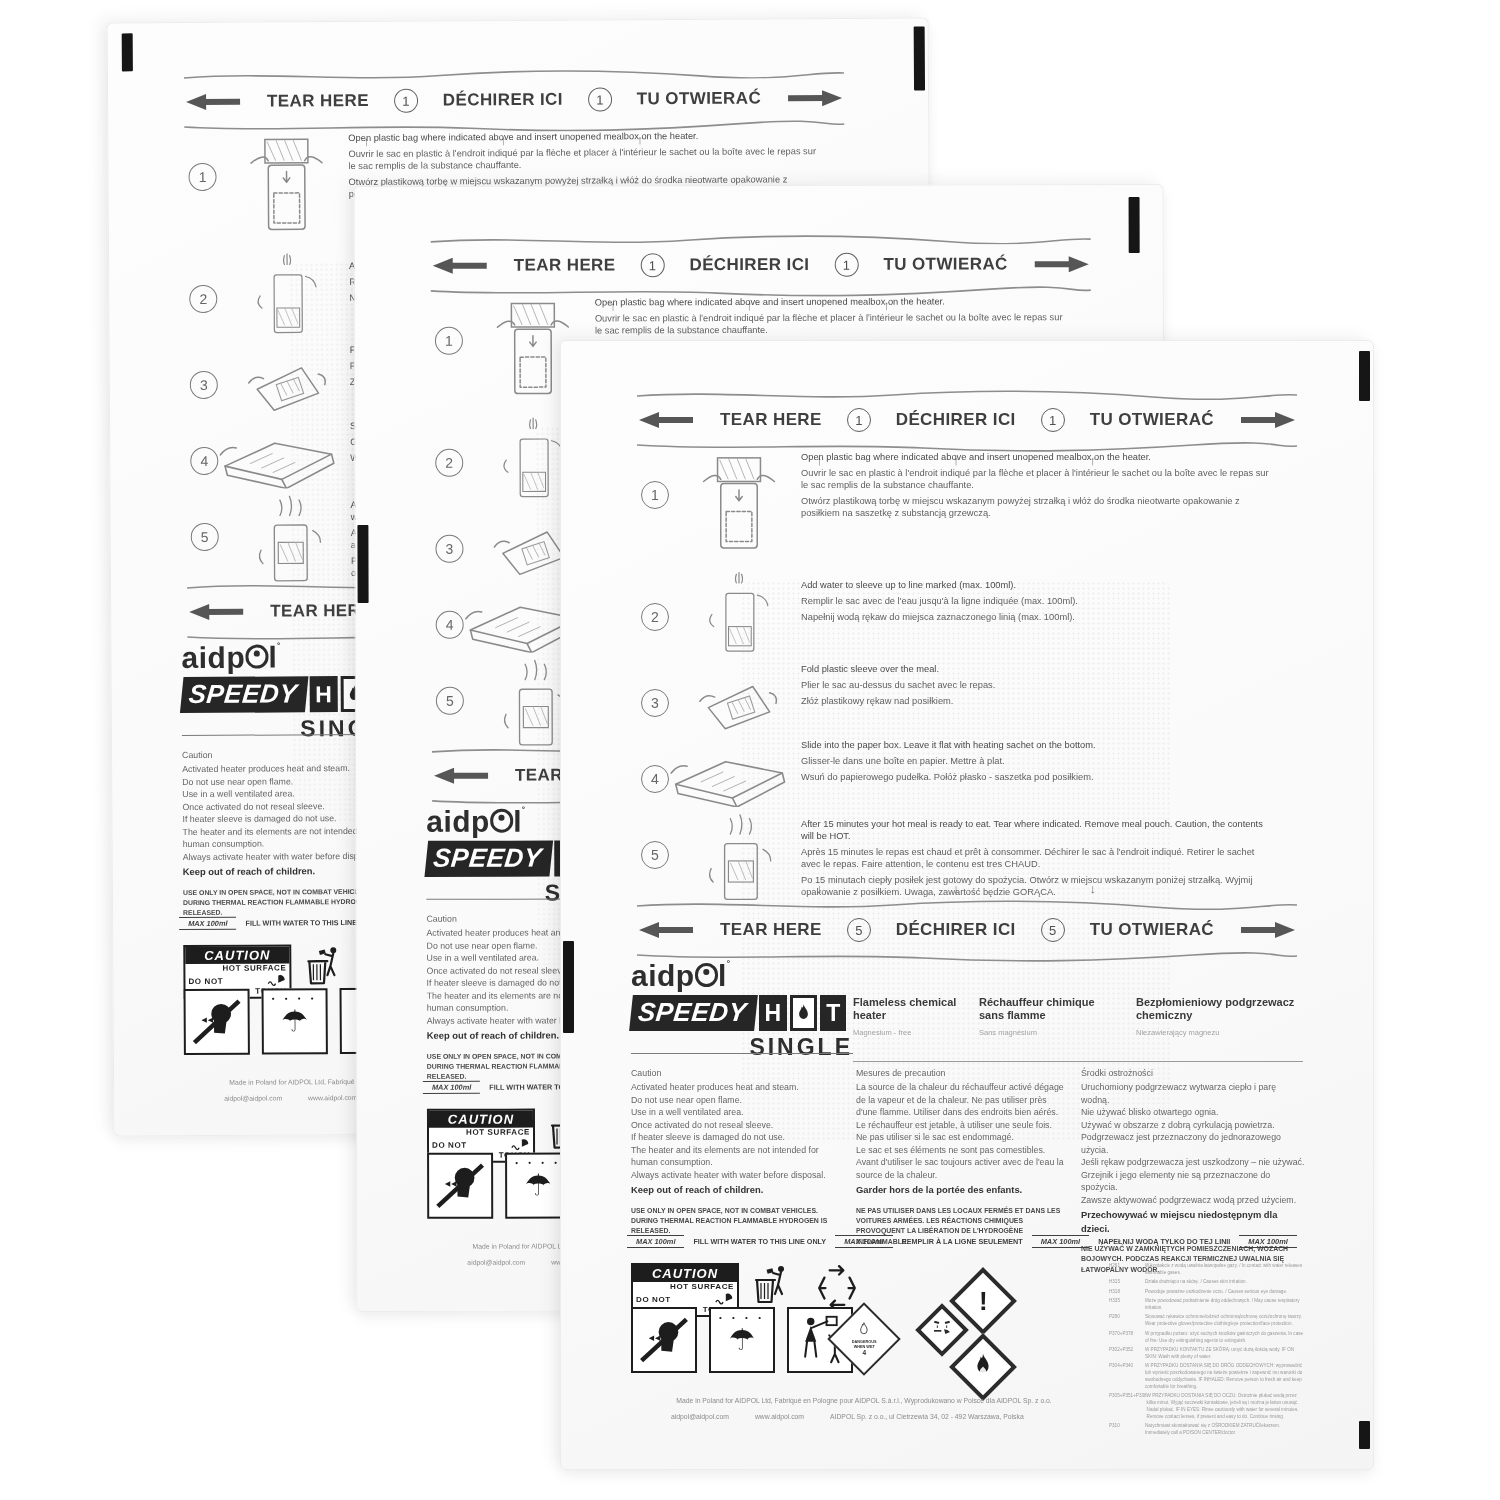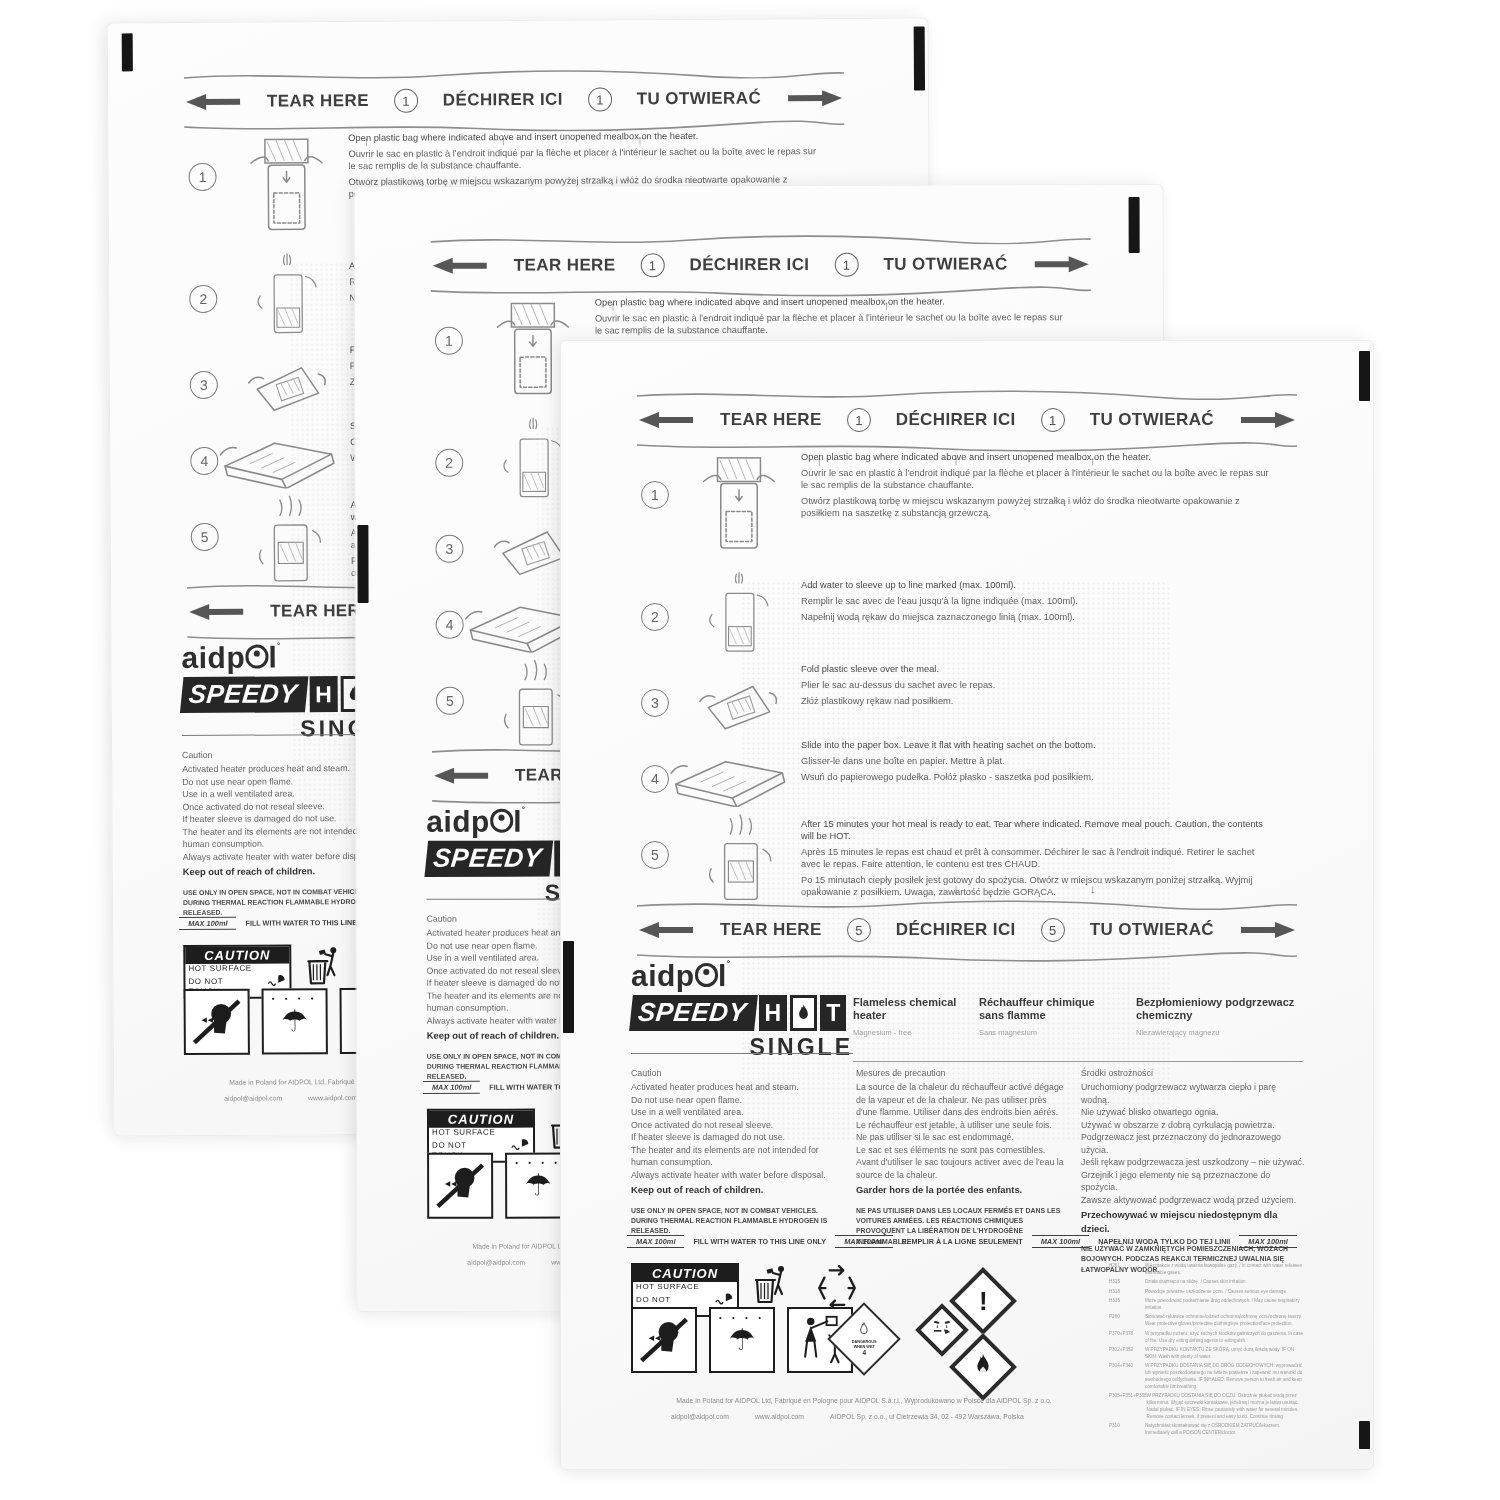--- a/index.html
+++ b/index.html
@@ -68,21 +68,21 @@
 
   
   .fillrow{position:absolute;left:66px;top:894px;width:508px;display:flex;align-items:center;gap:9px;
            font-size:7.2px;font-weight:bold;color:#3f3f3f;white-space:nowrap;}
   .maxbox{border-top:1.5px solid #3f3f3f;border-bottom:1.5px solid #3f3f3f;padding:1px 9px;font-style:italic;font-size:7.4px;}
 
   
   .cautionlabel{position:absolute;left:70px;top:922px;width:104px;border:2px solid #1d1d1d;background:#fff;}
   .cautionlabel .cb{background:#1d1d1d;color:#fff;font-weight:bold;font-size:13px;text-align:center;
                     letter-spacing:1px;padding:1px 0;font-style:italic;}
-  .cautionlabel .cl{font-size:8px;font-weight:normal;color:#1d1d1d;padding:0 3px;letter-spacing:.6px;line-height:1.25;}
+  .cautionlabel .cl{font-size:8px;font-weight:bold;color:#1d1d1d;padding:0 3px;letter-spacing:.6px;line-height:1.25;text-align:right;}
   .cl-wrap{display:flex;justify-content:space-between;align-items:flex-end;padding-right:2px;}
   .sq{position:absolute;width:62px;height:62px;border:2.5px solid #1d1d1d;background:#fff;
       display:flex;align-items:center;justify-content:center;overflow:hidden;}
   .umb{font-size:30px;color:#1d1d1d;line-height:1;}
   .rain{position:absolute;top:4px;left:0;width:100%;text-align:center;font-size:8px;letter-spacing:4px;color:#1d1d1d;}
   .diamond{position:absolute;border:2.5px solid #2b2b2b;background:#fff;transform:rotate(45deg);
            display:flex;align-items:center;justify-content:center;}
   .dinner{transform:rotate(-45deg);text-align:center;}
   .ghs{border-width:4.5px;}
   .dg-text{font-size:3.8px;font-weight:bold;color:#2b2b2b;line-height:1.2;}

